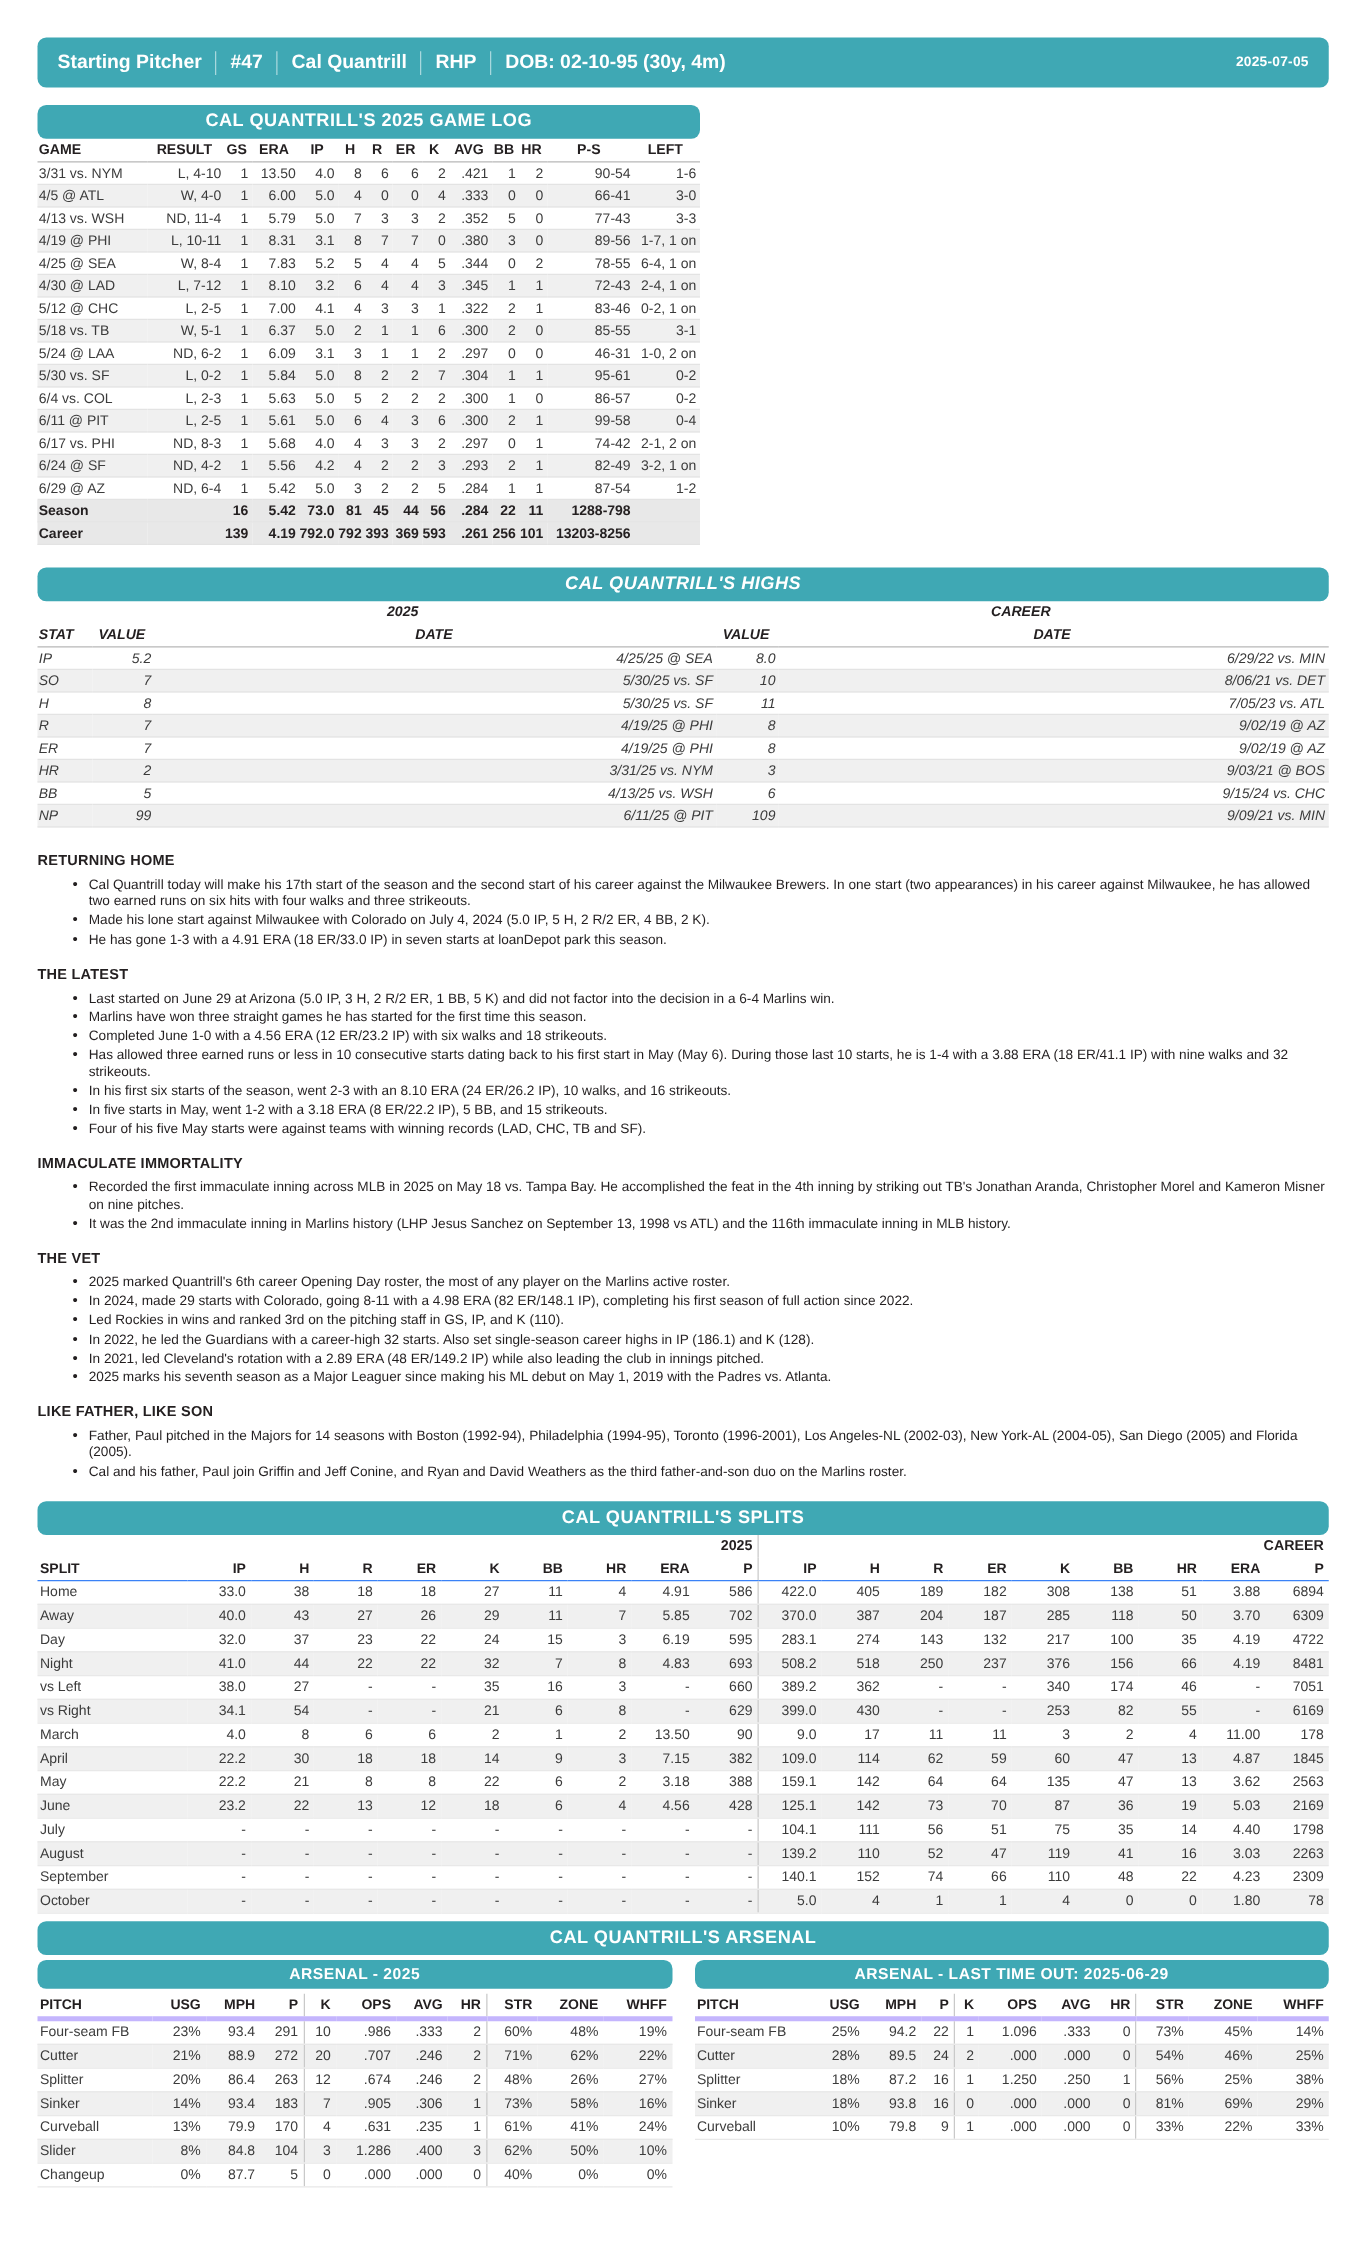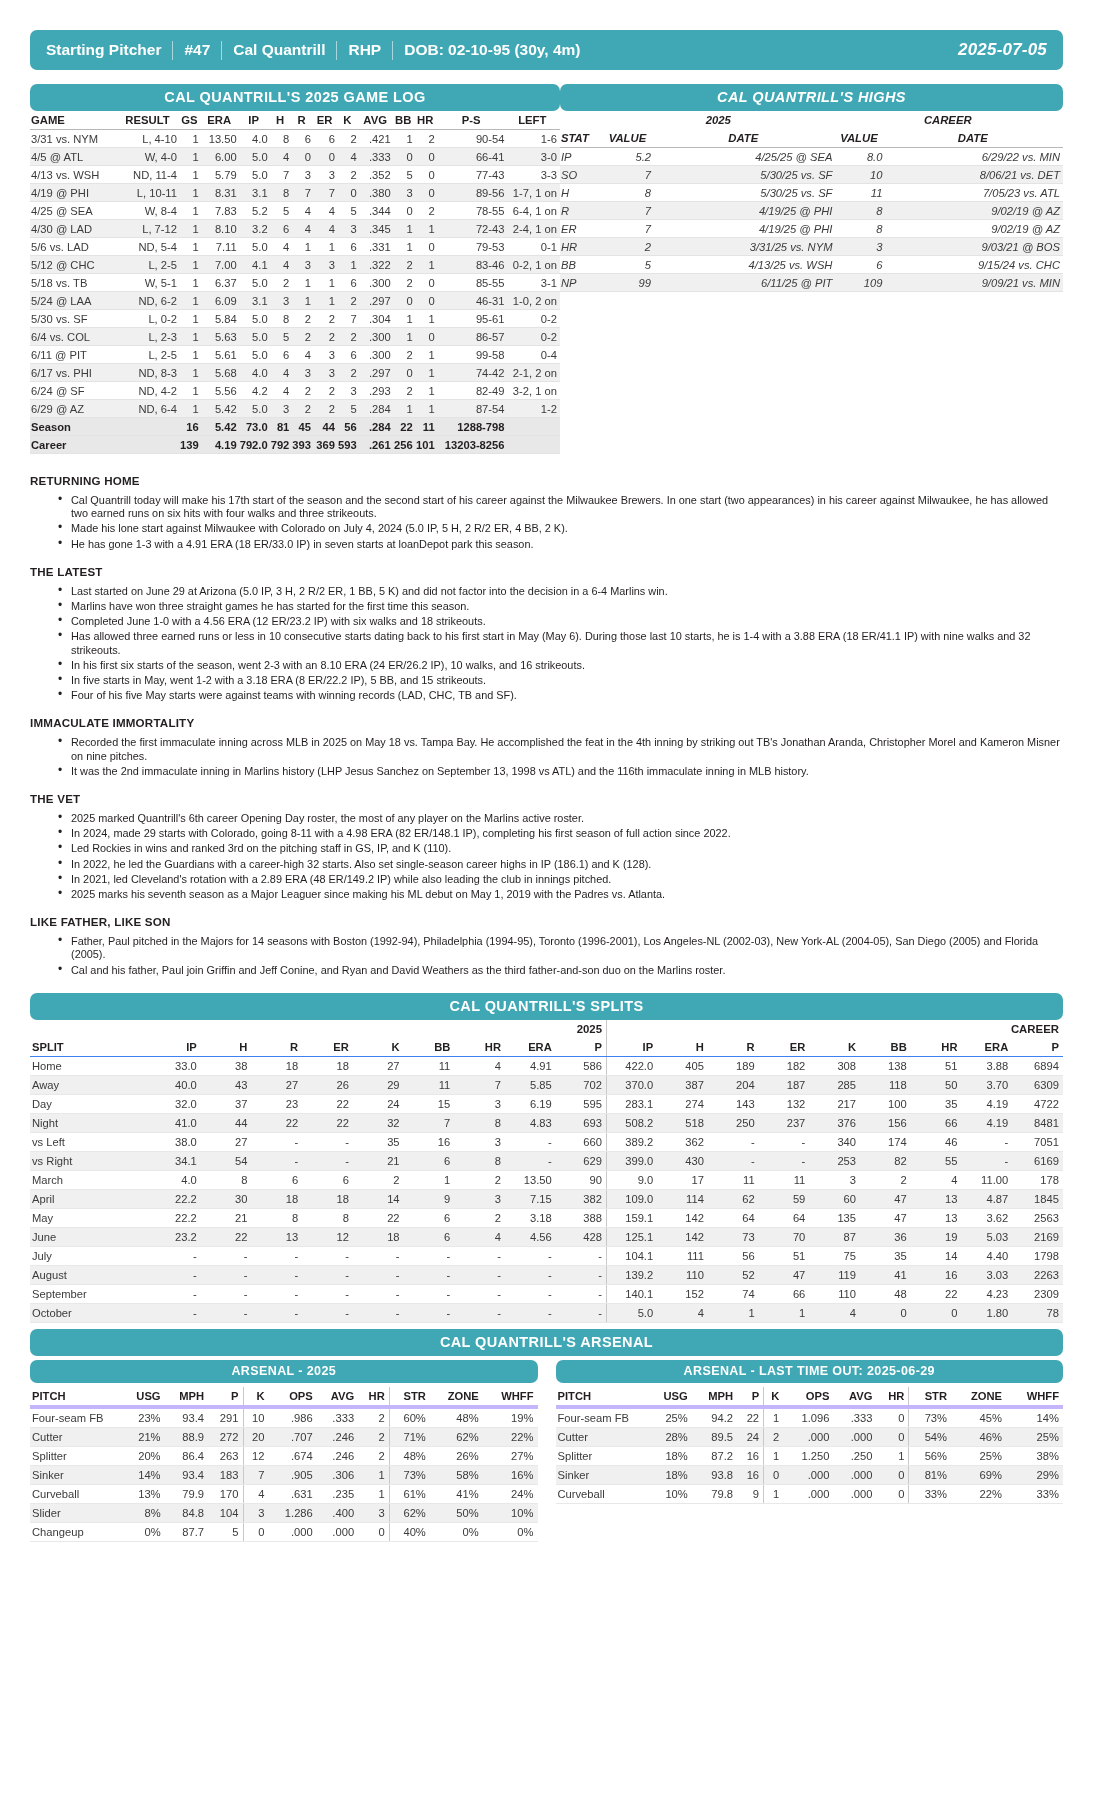--- a/index.html
+++ b/index.html
@@ -22,21 +22,21 @@
     align-items: center;
     padding: 16px 16px;
     color: #ffffff;
   }
   .banner-left { display: flex; align-items: center; font-size: 15.5px; font-weight: bold; }
   .banner-left .seg { padding: 0 11px; }
   .banner-left .seg:first-child { padding-left: 0; }
   .divider {
     width: 1px; height: 19px; background: rgba(255,255,255,.55);
   }
-  .banner-date { margin-left: auto; font-size: 17px; font-weight: bold; letter-spacing: .2px; font-style: italic; }
+  .banner-date { margin-left: auto; font-size: 11px; font-weight: bold; letter-spacing: .2px; }
 
   
   .bar {
     background: #3fa8b4;
     border-radius: 7px;
     color: #fff;
     text-align: center;
     font-weight: bold;
     font-size: 14.5px;
     letter-spacing: .4px;
@@ -53,21 +53,21 @@
   }
   table.st td {
     padding: 2.5px 3px 2.5px 0; text-align: right; white-space: nowrap;
     color: #3b3b3b; border-bottom: 1px solid #e3e3e3;
   }
   table.st th.l, table.st td.l { text-align: left; padding-left: 1px; }
   table.st tbody tr:nth-child(even) { background: #f0f0f0; }
   table.st tr.total td { font-weight: bold; color: #231f20; background: #e8e8e8; }
   table.st tr.total td.l { font-weight: bold; }
 
-  .twocol { display: flex; margin-top: 14px; }
+  .twocol { display: flex; gap: 18px; margin-top: 14px; flex-direction: column; }
   .col-left { width: 530px; }
   .col-right { flex: 1; font-style: italic; }
 
   
   .notes { margin-top: 20px; }
   .note-head {
     font-weight: bold; font-size: 11.6px; letter-spacing: .2px;
     margin: 14px 0 7px 0; color: #231f20;
   }
   .note-head:first-child { margin-top: 0; }
@@ -240,36 +240,20 @@
               <td>3.2</td>
               <td>6</td>
               <td>4</td>
               <td>4</td>
               <td>3</td>
               <td>.345</td>
               <td>1</td>
               <td>1</td>
               <td>72-43</td>
               <td>2-4, 1 on</td>
-            </tr>
-            <tr>
-              <td class="l">5/6 vs. LAD</td>
-              <td>ND, 5-4</td>
-              <td>1</td>
-              <td>7.11</td>
-              <td>5.0</td>
-              <td>4</td>
-              <td>1</td>
-              <td>1</td>
-              <td>6</td>
-              <td>.331</td>
-              <td>1</td>
-              <td>0</td>
-              <td>79-53</td>
-              <td>0-1</td>
             </tr>
             <tr>
               <td class="l">5/12 @ CHC</td>
               <td>L, 2-5</td>
               <td>1</td>
               <td>7.00</td>
               <td>4.1</td>
               <td>4</td>
               <td>3</td>
               <td>3</td>

